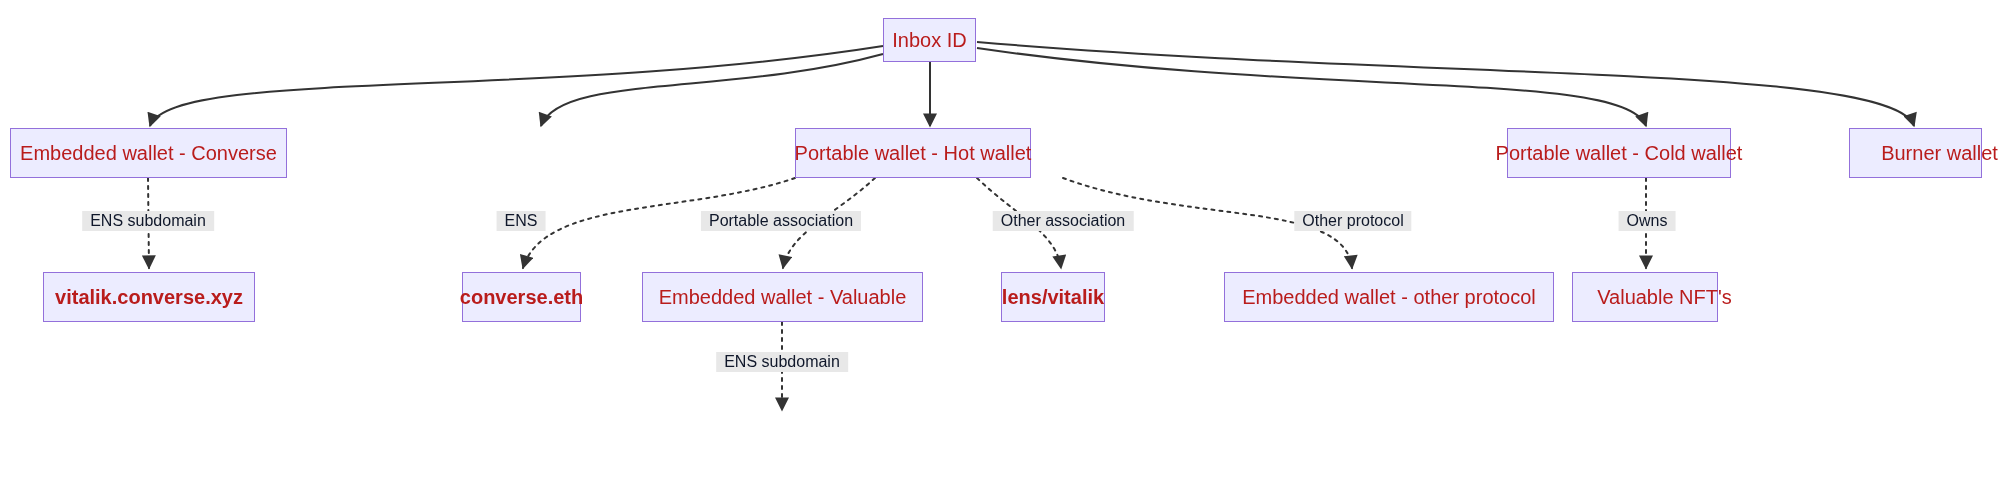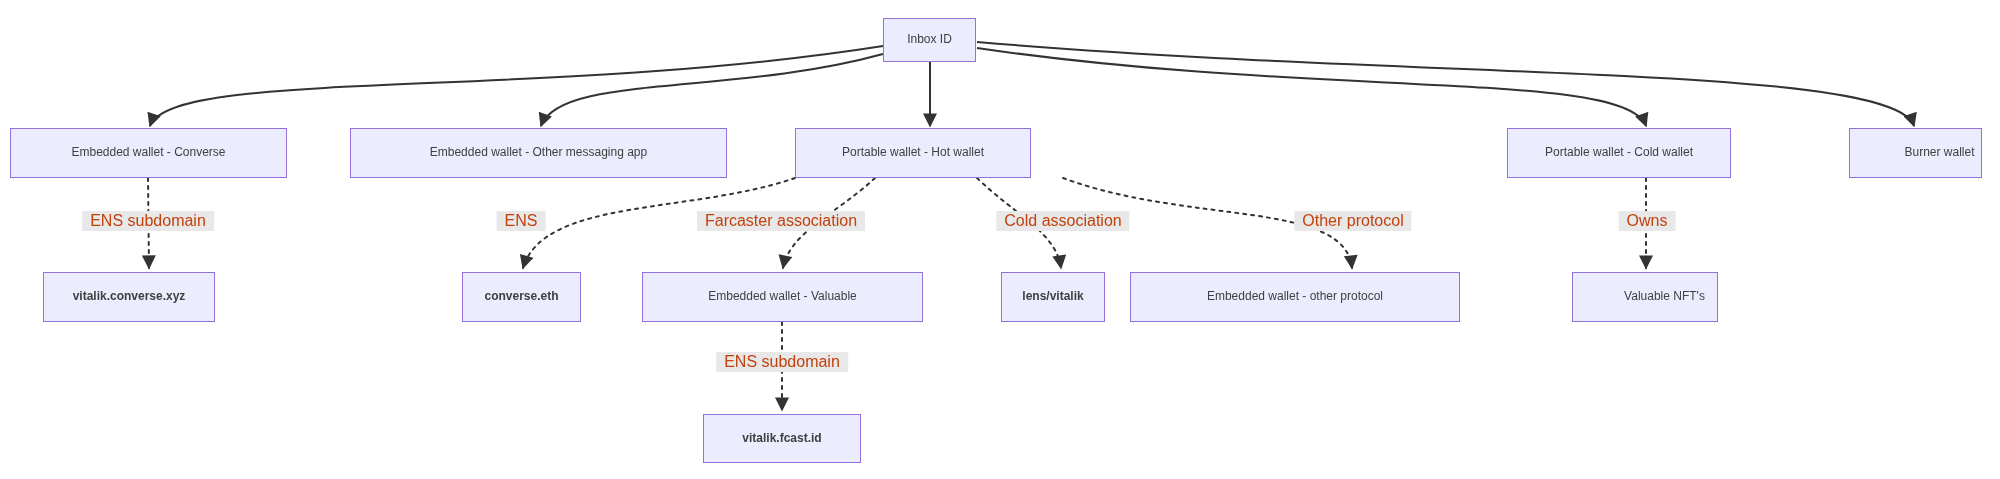--- a/index.html
+++ b/index.html
@@ -7,41 +7,41 @@
     position:relative;width:2000px;height:479px;background:#ffffff;
     font-family:"Liberation Sans", sans-serif;overflow:hidden;
   }
   #edges{position:absolute;left:0;top:0;width:2000px;height:479px;}
   .edge{stroke:#333333;stroke-width:2;fill:none;}
   .edge.dotted{stroke-dasharray:3 5;stroke-linecap:round;}
   .node{
     position:absolute;box-sizing:border-box;
     display:flex;align-items:center;justify-content:center;
     background:#ECECFF;border:1.5px solid #9370DB;
-    color:#404040;font-size:12px;line-height:1.1;text-align:center;
+    color:#b91c1c;font-size:20px;line-height:1.1;text-align:center;
     white-space:nowrap;
   }
   .node.ident{font-weight:700;}
   .edge-label{
     position:absolute;transform:translateX(-50%);
-    background:#E8E8E8;color:#c2410c;font-size:16px;
+    background:#E8E8E8;color:#0f172a;font-size:16px;
     padding:1px 8px;white-space:nowrap;
   }
   
   #n-inbox     {left:883px; top:18px;  width:93px;  height:44px;}
   #n-converse  {left:10px;  top:128px; width:277px; height:50px;}
   #n-othermsg  {left:350px; top:128px; width:377px; height:50px;}
   #n-hot       {left:795px; top:128px; width:236px; height:50px;}
   #n-cold      {left:1507px;top:128px; width:224px; height:50px;}
   #n-burner    {left:1849px;top:128px; width:133px; height:50px;padding-left:48px;}
-  #n-vconverse {left:43px;  top:272px; width:172px; height:50px;}
+  #n-vconverse {left:43px;  top:272px; width:212px; height:50px;}
   #n-veth      {left:462px; top:272px; width:119px; height:50px;}
   #n-farcaster {left:642px; top:272px; width:281px; height:50px;}
   #n-lens      {left:1001px;top:272px; width:104px; height:50px;}
-  #n-otherproto{left:1130px;top:272px; width:330px; height:50px;}
+  #n-otherproto{left:1224px;top:272px; width:330px; height:50px;}
   #n-nft       {left:1572px;top:272px; width:146px; height:50px;padding-left:39px;}
   #n-vfcast    {left:703px; top:414px; width:158px; height:49px;}
   
   #el-5 {left:148px;  top:211px;}
   #el-6 {left:521px;  top:211px;}
   #el-7 {left:781px;  top:211px;}
   #el-8 {left:1063px; top:211px;}
   #el-9 {left:1353px; top:211px;}
   #el-10{left:1647px; top:211px;}
   #el-11{left:782px;  top:352px;}
@@ -66,33 +66,31 @@
     <path class="edge dotted" d="M 795,178 C 690,214 544,198 523,268" marker-end="url(#arrowhead)"></path>
     <path class="edge dotted" d="M 875,178 C 835,215 790,232 783,268" marker-end="url(#arrowhead)"></path>
     <path class="edge dotted" d="M 977,178 C 1015,215 1056,232 1061,268" marker-end="url(#arrowhead)"></path>
     <path class="edge dotted" d="M 1063,178 C 1190,225 1345,200 1352,268" marker-end="url(#arrowhead)"></path>
     <path class="edge dotted" d="M 1646,178 L 1646,268" marker-end="url(#arrowhead)"></path>
     <path class="edge dotted" d="M 782,322 L 782,410" marker-end="url(#arrowhead)"></path>
   </svg>
 
   <div class="node" id="n-inbox">Inbox ID</div>
   <div class="node" id="n-converse">Embedded wallet - Converse</div>
-  <div class="node" id="n-othermsg">Embedded wallet - Other messaging app</div>
   <div class="node" id="n-hot">Portable wallet - Hot wallet</div>
   <div class="node" id="n-cold">Portable wallet - Cold wallet</div>
   <div class="node" id="n-burner">Burner wallet</div>
   <div class="node ident" id="n-vconverse">vitalik.converse.xyz</div>
   <div class="node ident" id="n-veth">converse.eth</div>
   <div class="node" id="n-farcaster">Embedded wallet - Valuable</div>
   <div class="node ident" id="n-lens">lens/vitalik</div>
   <div class="node" id="n-otherproto">Embedded wallet - other protocol</div>
   <div class="node" id="n-nft">Valuable NFT's</div>
-  <div class="node ident" id="n-vfcast">vitalik.fcast.id</div>
 
   <div class="edge-label" id="el-5">ENS subdomain</div>
   <div class="edge-label" id="el-6">ENS</div>
-  <div class="edge-label" id="el-7">Farcaster association</div>
-  <div class="edge-label" id="el-8">Cold association</div>
+  <div class="edge-label" id="el-7">Portable association</div>
+  <div class="edge-label" id="el-8">Other association</div>
   <div class="edge-label" id="el-9">Other protocol</div>
   <div class="edge-label" id="el-10">Owns</div>
   <div class="edge-label" id="el-11">ENS subdomain</div>
 
 </div>
 
 </body></html>

